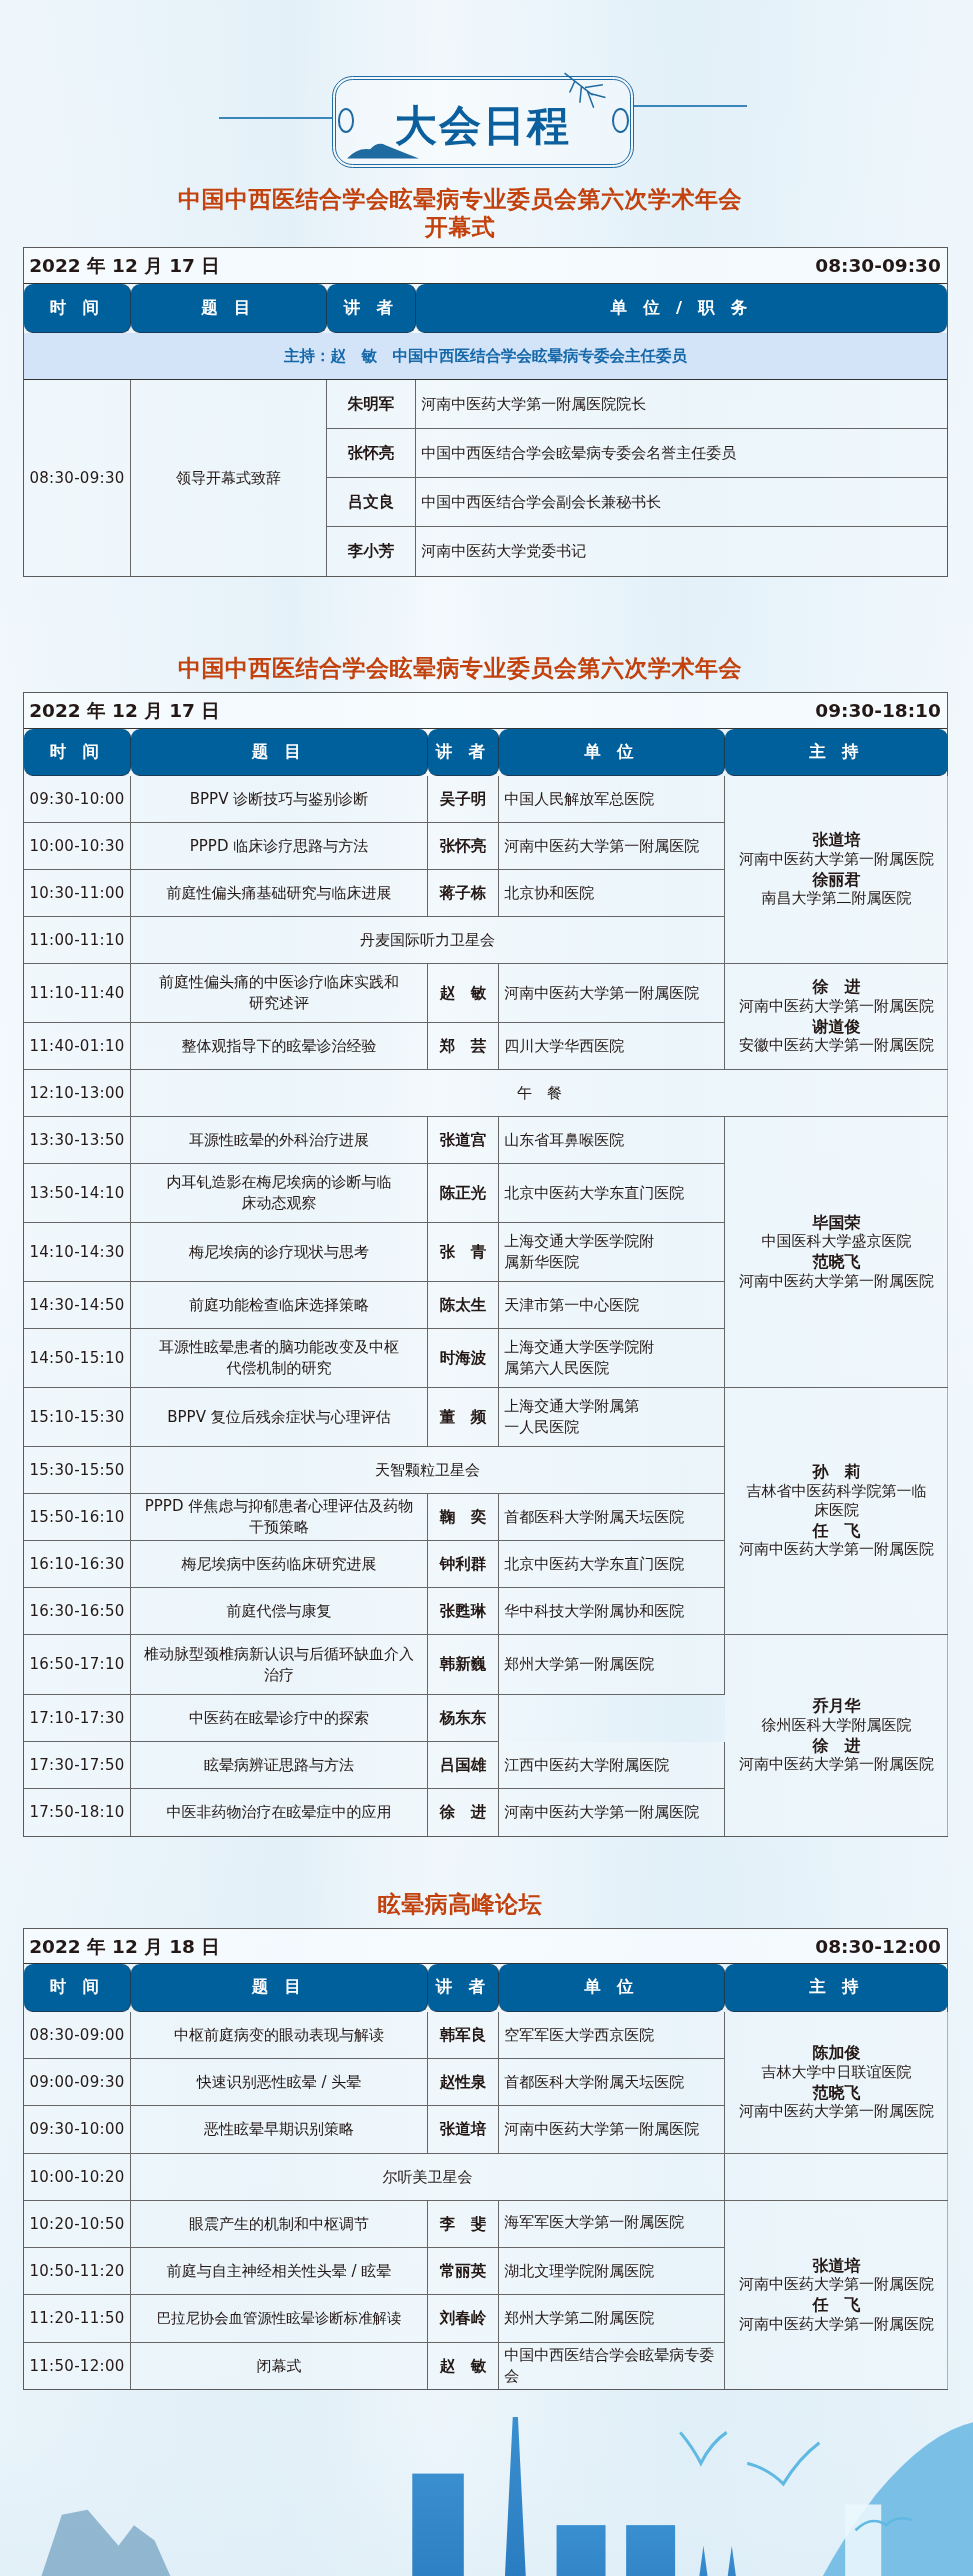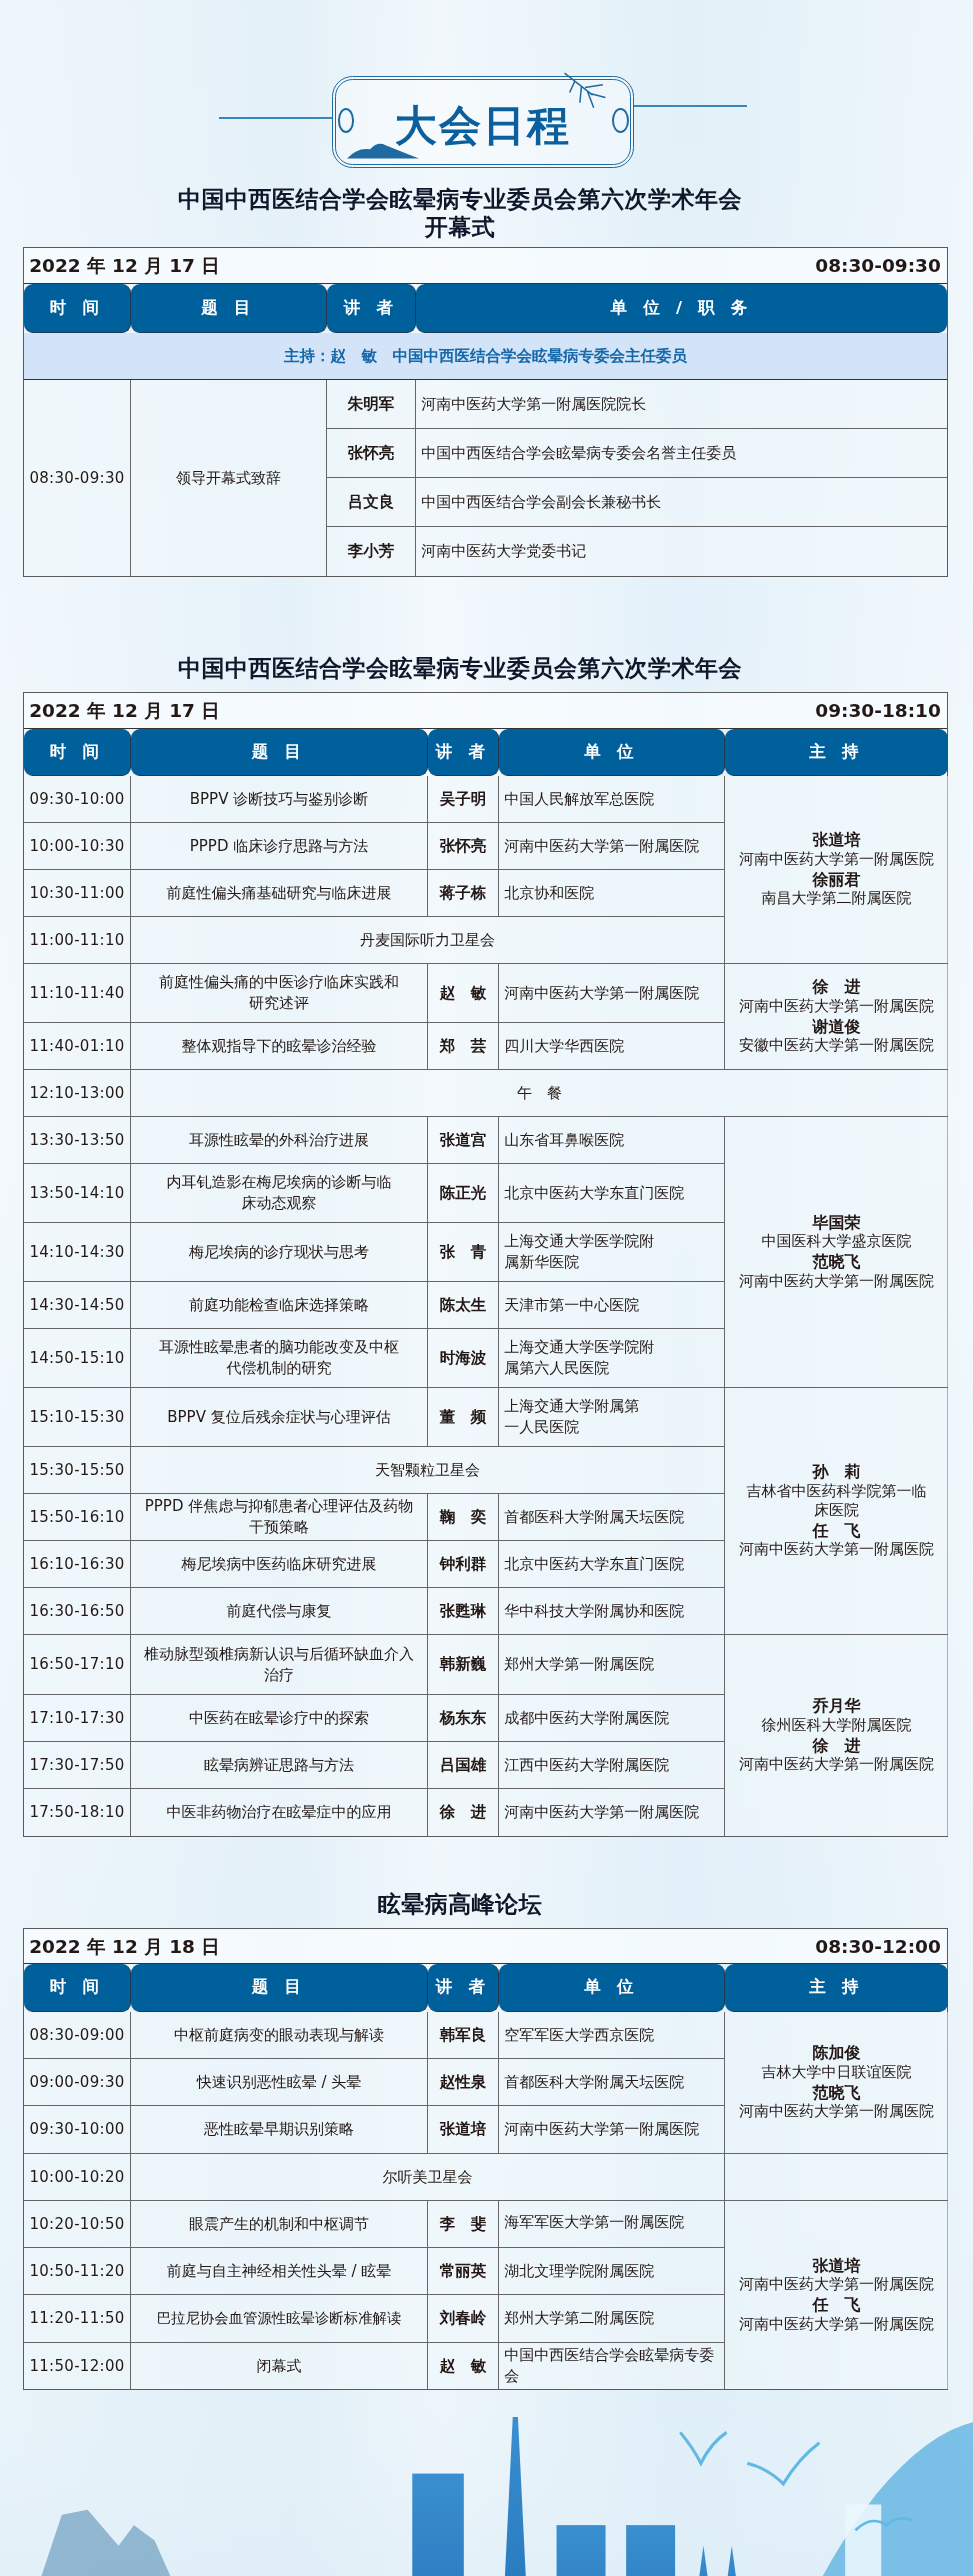--- a/index.html
+++ b/index.html
@@ -26,21 +26,21 @@
   .banner-ring { position: absolute; width: 16.5px; height: 25px; border: 2.1px double #1f6aa1; border-radius: 50%; top: 32px; }
   .banner-title {
     position: absolute; left: 0; right: 0; top: 21.6px; text-align: center;
     font-family: "DejaVu Sans", sans-serif; font-weight: bold;
     font-size: 42px; letter-spacing: 2.1px; color: #0a5f9c;
   }
   .banner-hill { position: absolute; left: 25px; bottom: 9.3px; width: 72px; height: 20.6px; }
 
   .section-title {
     position: absolute; left: 0; width: 920px; text-align: center;
-    font-weight: bold; color: #0f172a; font-size: 23px; line-height: 29px;
+    font-weight: bold; color: #c2410c; font-size: 23px; line-height: 29px;
     letter-spacing: 0.5px;
   }
 
   
   .sched { position: absolute; left: 23px; width: 925px; border: 1px solid #5a5a5a; border-collapse: collapse; }
   .sched .date-row {
     height: 36px; display: flex; align-items: center; justify-content: space-between;
     padding: 0 6.2px 0 5.2px; font-weight: bold; font-size: 18.5px; color: #231815;
     background: rgba(248,252,255,0.75); border-bottom: 1px solid #333;
   }
@@ -242,21 +242,20 @@
     </div>
 
     <div class="cell time" style="grid-row:19; grid-column:1;">16:50-17:10</div>
     <div class="cell" style="grid-row:19; grid-column:2; padding:0 10.3px;">椎动脉型颈椎病新认识与后循环缺血介入治疗</div>
     <div class="cell speaker" style="grid-row:19; grid-column:3;">韩新巍</div>
     <div class="cell unit" style="grid-row:19; grid-column:4;">郑州大学第一附属医院</div>
 
     <div class="cell time" style="grid-row:20; grid-column:1;">17:10-17:30</div>
     <div class="cell" style="grid-row:20; grid-column:2;">中医药在眩晕诊疗中的探索</div>
     <div class="cell speaker" style="grid-row:20; grid-column:3;">杨东东</div>
-    <div class="cell unit" style="grid-row:20; grid-column:4;">成都中医药大学附属医院</div>
 
     <div class="cell time" style="grid-row:21; grid-column:1;">17:30-17:50</div>
     <div class="cell" style="grid-row:21; grid-column:2;">眩晕病辨证思路与方法</div>
     <div class="cell speaker" style="grid-row:21; grid-column:3;">吕国雄</div>
     <div class="cell unit" style="grid-row:21; grid-column:4;">江西中医药大学附属医院</div>
 
     <div class="cell time" style="grid-row:22; grid-column:1; border-bottom:none;">17:50-18:10</div>
     <div class="cell" style="grid-row:22; grid-column:2; border-bottom:none;">中医非药物治疗在眩晕症中的应用</div>
     <div class="cell speaker" style="grid-row:22; grid-column:3; border-bottom:none;">徐　进</div>
     <div class="cell unit" style="grid-row:22; grid-column:4; border-bottom:none;">河南中医药大学第一附属医院</div>

